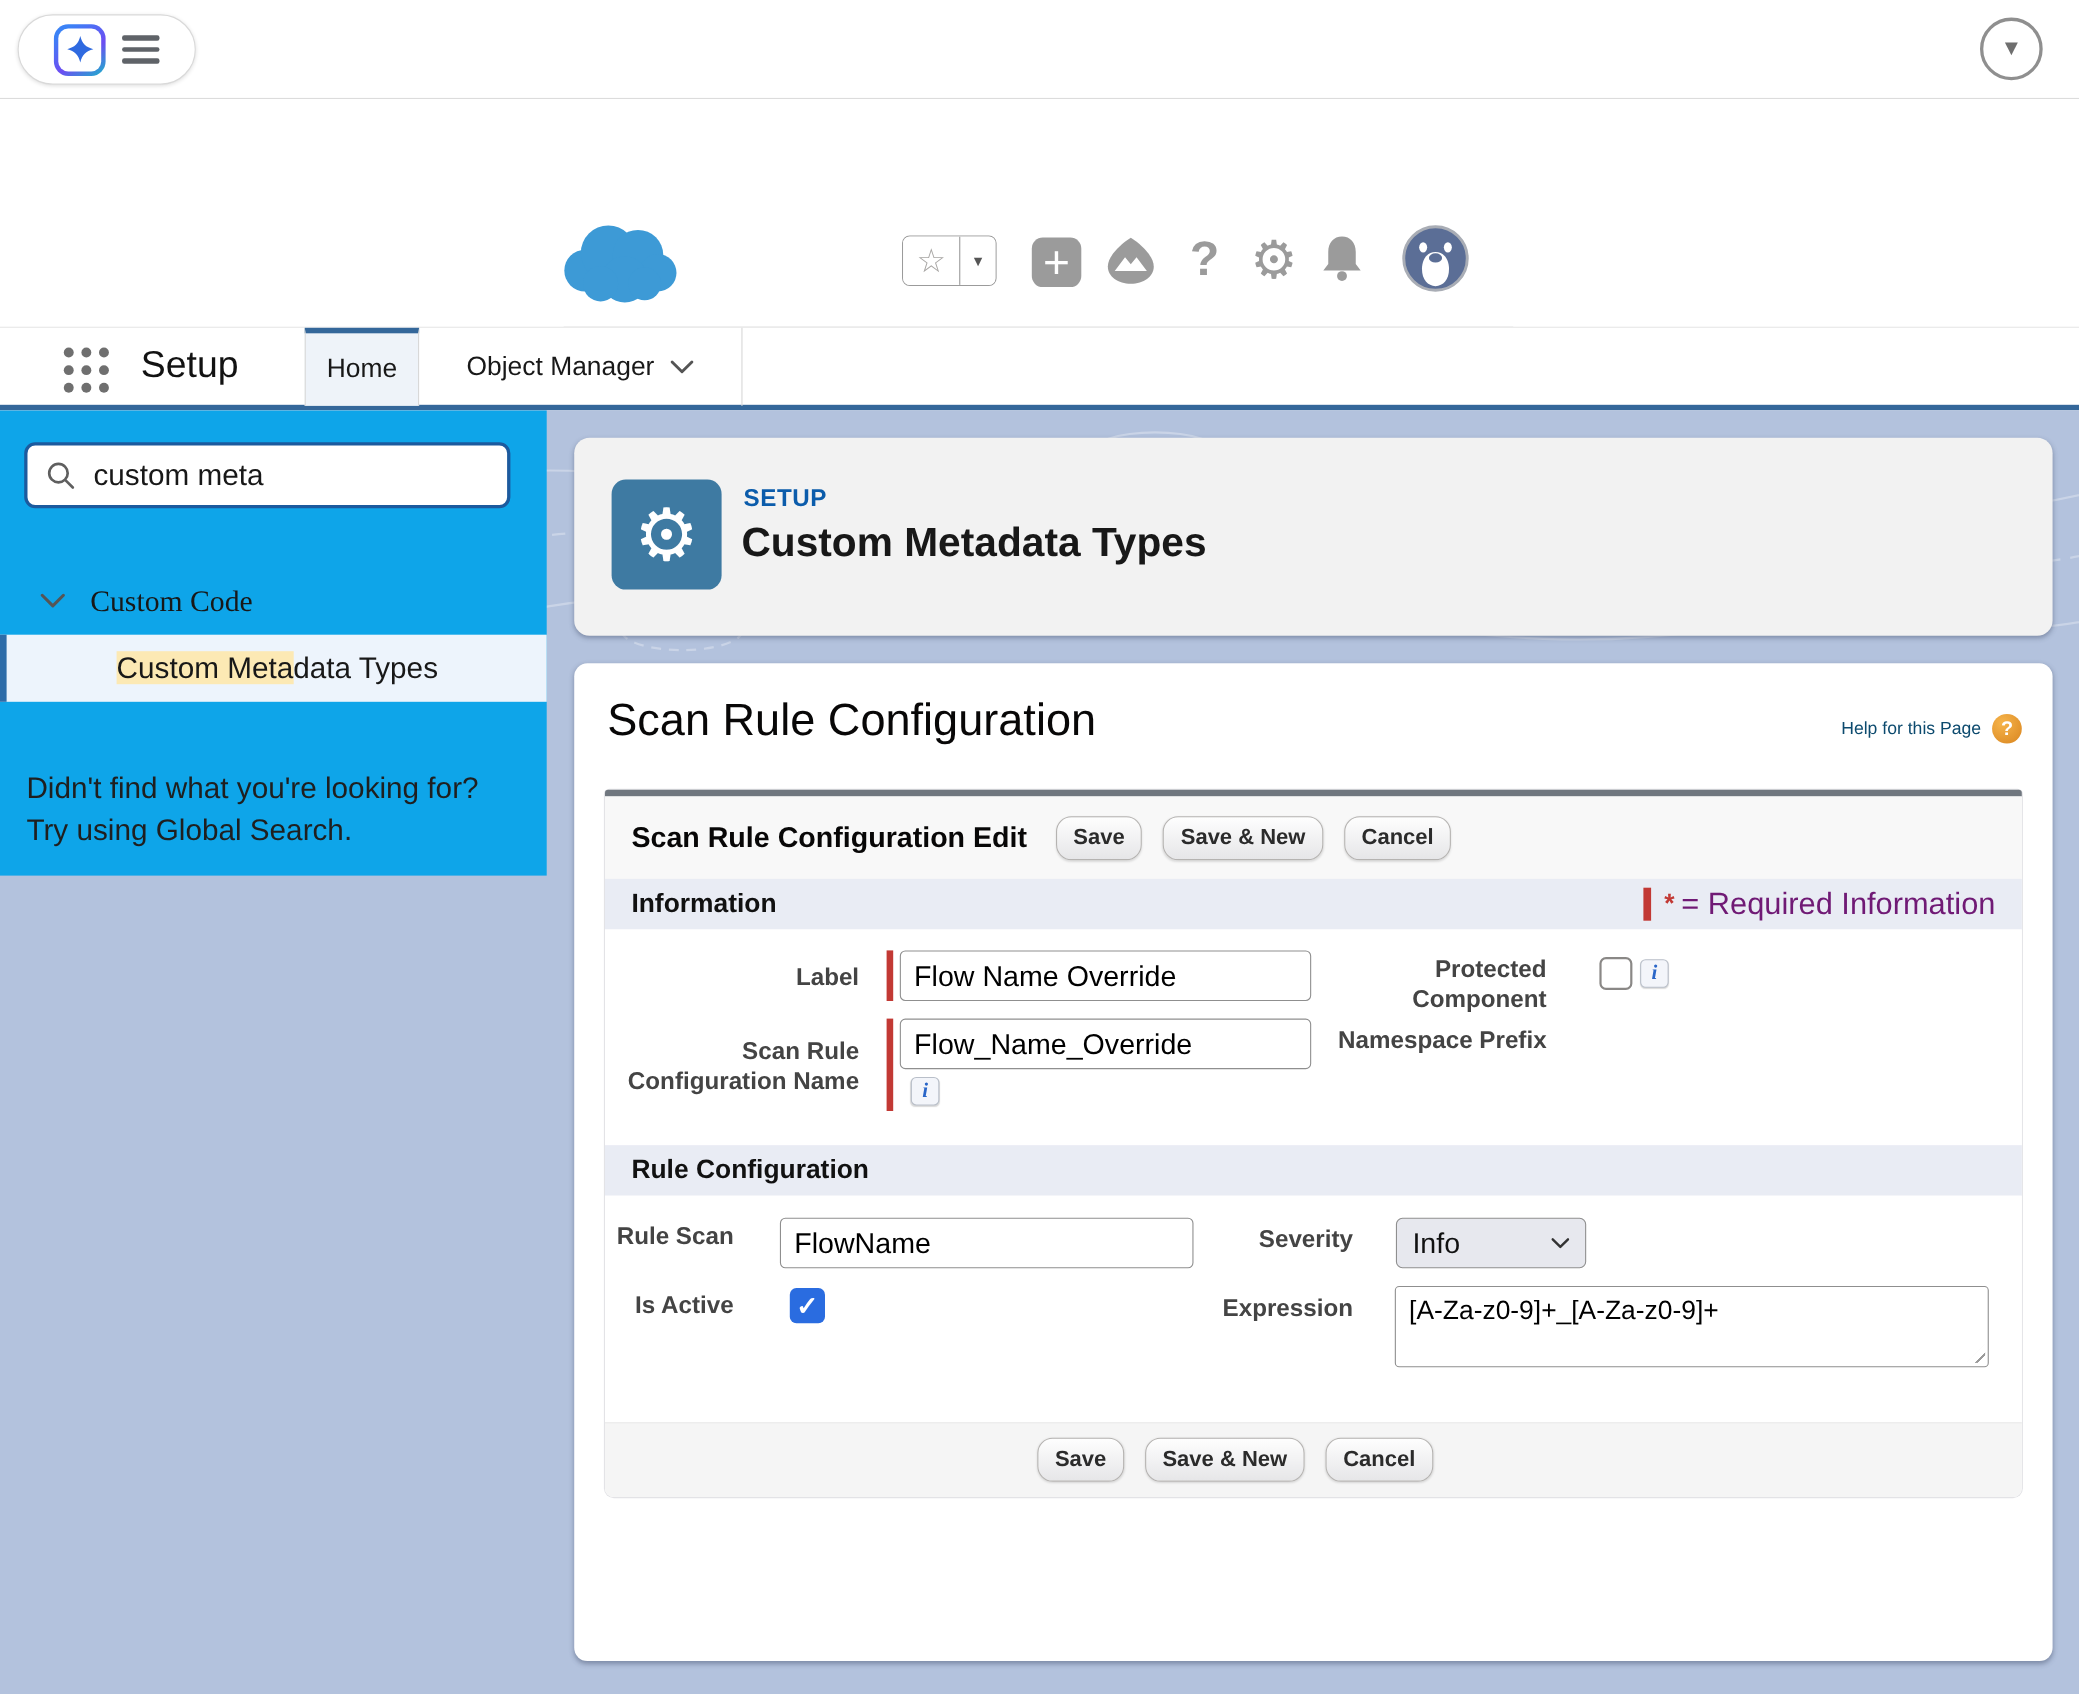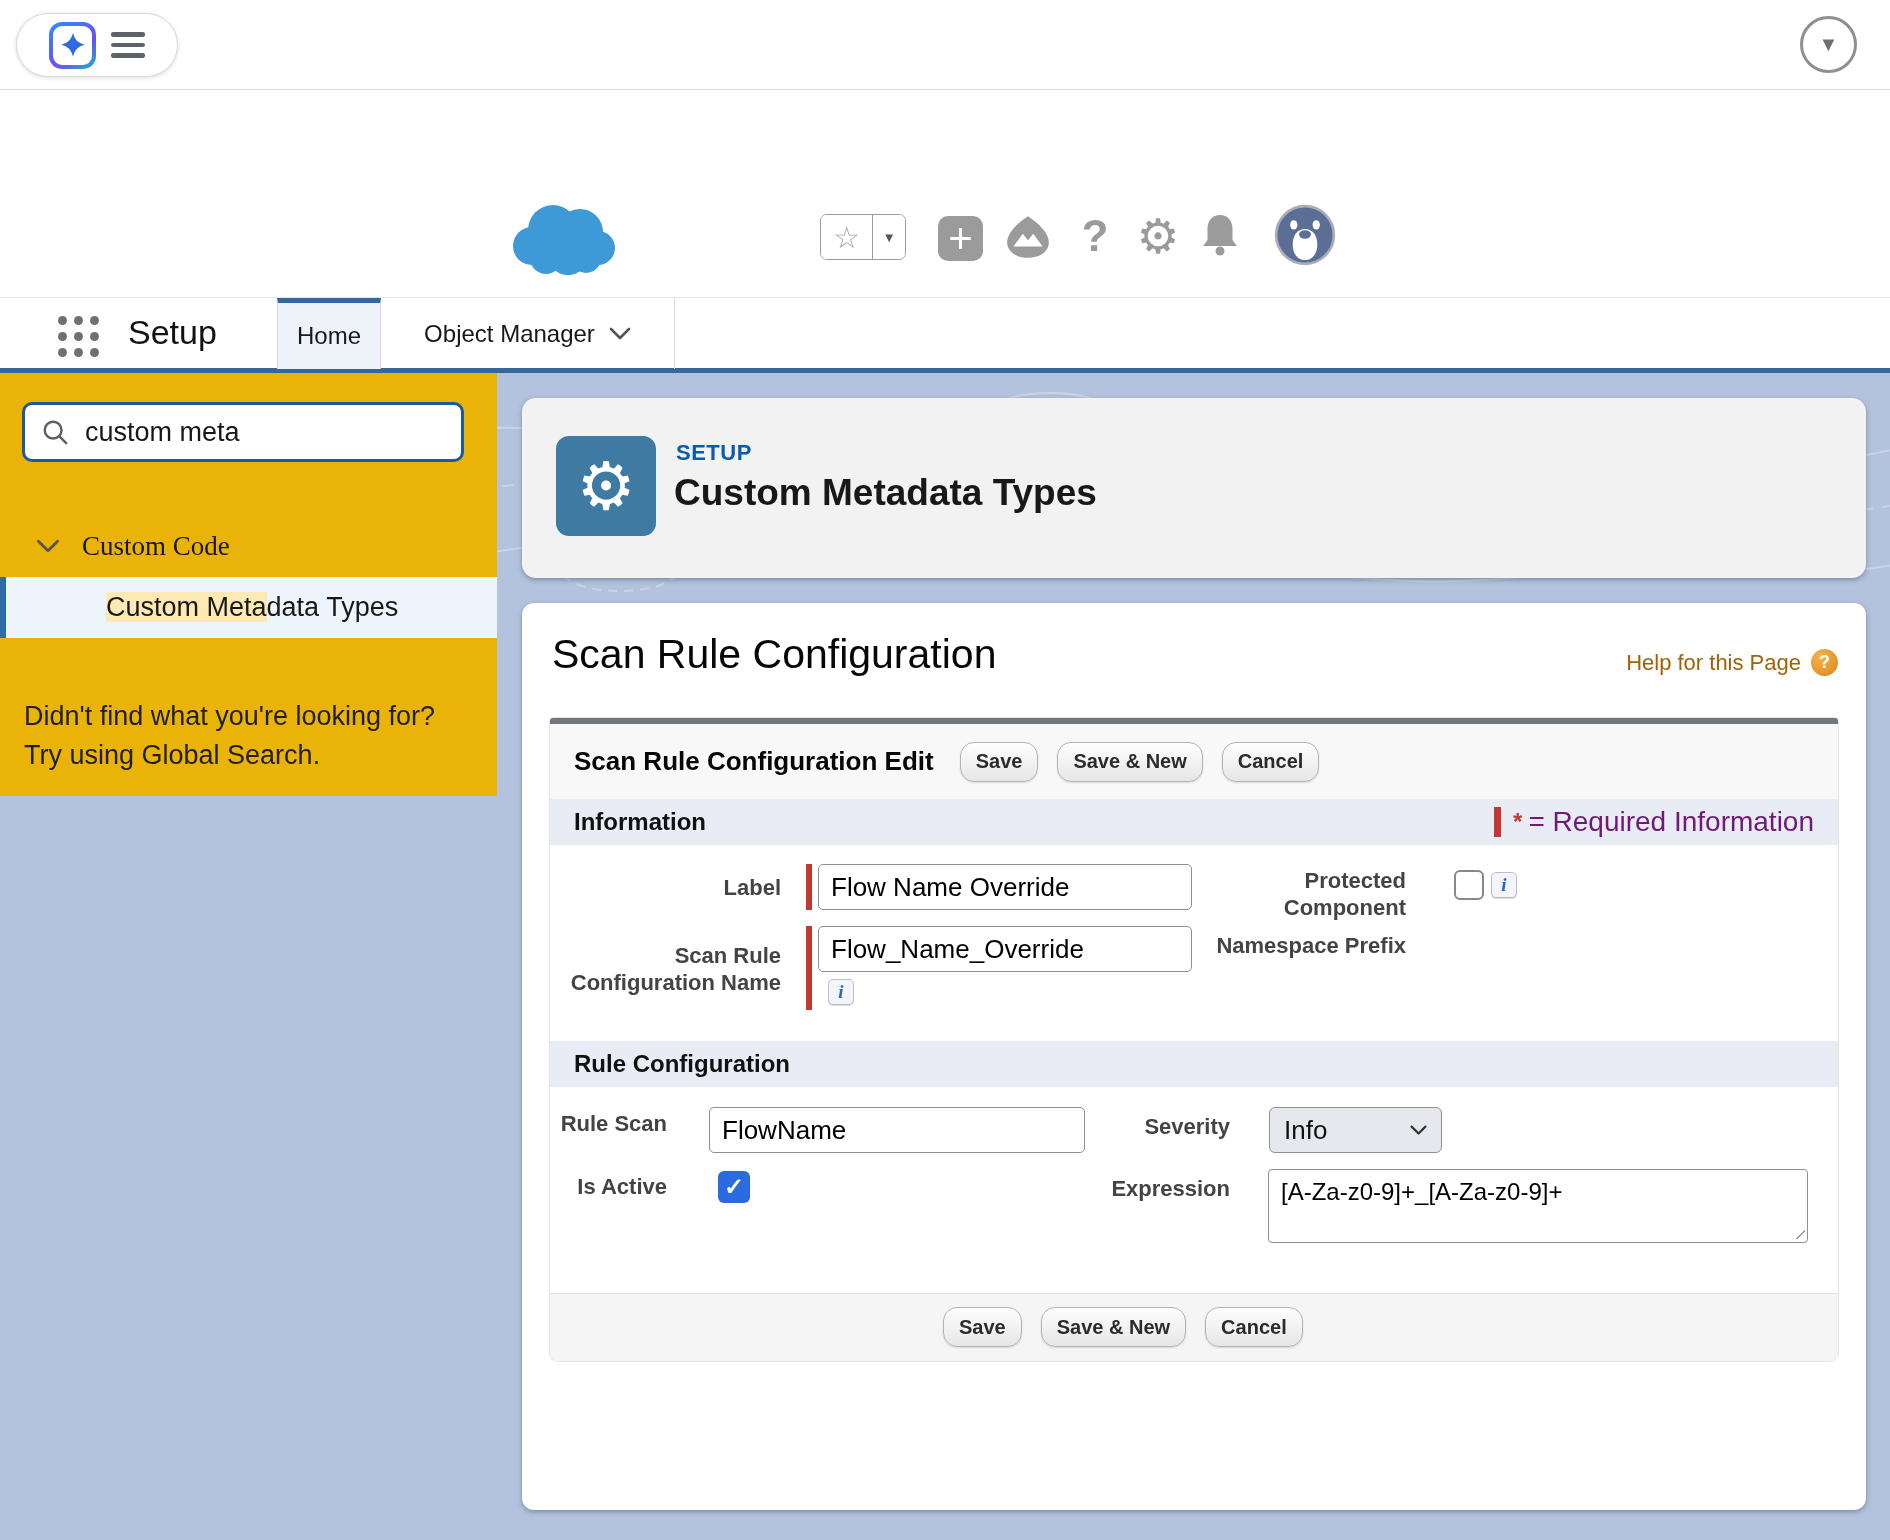--- a/index.html
+++ b/index.html
@@ -60,21 +60,21 @@
   .tab-home { left:277px; width:104px; background:#eef3f9; border-top:5px solid #34679a;
     border-left:1px solid #d8d8d8; border-right:1px solid #d8d8d8; }
   .tab-om { left:381px; width:294px; gap:14px; border-right:1px solid #d8d8d8; }
 
   
   #app-body { position:absolute; left:0; top:373px; width:1890px; height:1167px;
     background:#b3c2dd; overflow:hidden; }
   .topo { position:absolute; left:0; top:0; pointer-events:none; }
 
   
-  #sidebar { position:absolute; left:0; top:0; width:497px; height:423px; background:#eab308; }
+  #sidebar { position:absolute; left:0; top:0; width:497px; height:423px; background:#0ea5e9; }
   .side-search { position:absolute; left:22px; top:29px; width:442px; height:60px;
     border:3px solid #1c5a9e; border-radius:10px; background:#fff; display:flex; align-items:center; }
   .side-search svg { margin-left:16px; }
   .side-search input { border:none; outline:none; flex:1; height:100%; font-size:27px;
     color:#181818; padding-left:16px; background:transparent; font-family:"Liberation Sans", sans-serif; }
   .tree-group { position:absolute; left:0; top:150px; width:100%; height:46px; display:flex;
     align-items:center; cursor:pointer; }
   .tree-group svg { margin-left:36px; }
   .tree-group span { margin-left:22px; font-size:27px; color:#181818;font-family:Liberation Serif, serif; }
   .tree-selected { position:absolute; left:0; top:204px; width:100%; height:61px;
@@ -91,21 +91,21 @@
     color:#fff; font-size:66px; }
   .ph-eyebrow { position:absolute; left:154px; top:42px; font-size:22px; font-weight:600;
     color:#0b5cab; letter-spacing:.5px; }
   .ph-title { position:absolute; left:152px; top:74px; font-size:37px; font-weight:700; color:#181818; }
 
   
   .content-card { position:absolute; left:522px; top:230px; width:1344px; height:907px;
     background:#fff; border-radius:12px; box-shadow:0 2px 5px rgba(60,70,100,.45); }
   .page-title { position:absolute; left:30px; top:28px; font-size:41px; font-weight:400; color:#080707; }
   .help-wrap { position:absolute; right:28px; top:46px; display:flex; align-items:center; gap:10px; }
-  .help-link { font-size:22px; color:#a16207; cursor:pointer; }
+  .help-link { font-size:16px; color:#0c4a6e; cursor:pointer; }
   .help-q { width:27px; height:27px; border-radius:50%;
     background:radial-gradient(circle at 35% 30%,#f6b44b,#d9851f); color:#fff; font-size:18px;
     font-weight:bold; display:flex; align-items:center; justify-content:center; cursor:pointer; }
 
   
   .form-block { position:absolute; left:28px; top:115px; width:1288px;
     box-shadow:0 0 0 1px #e3e3e6; border-radius:4px 4px 8px 8px; }
   .form-topbar { height:6px; background:#70777f; border-radius:3px 3px 0 0; }
   .form-head { height:75px; background:#f8f8f8; display:flex; align-items:center; padding-left:24px; gap:26px; }
   .form-head h2 { font-size:26px; font-weight:700; color:#080707; }

